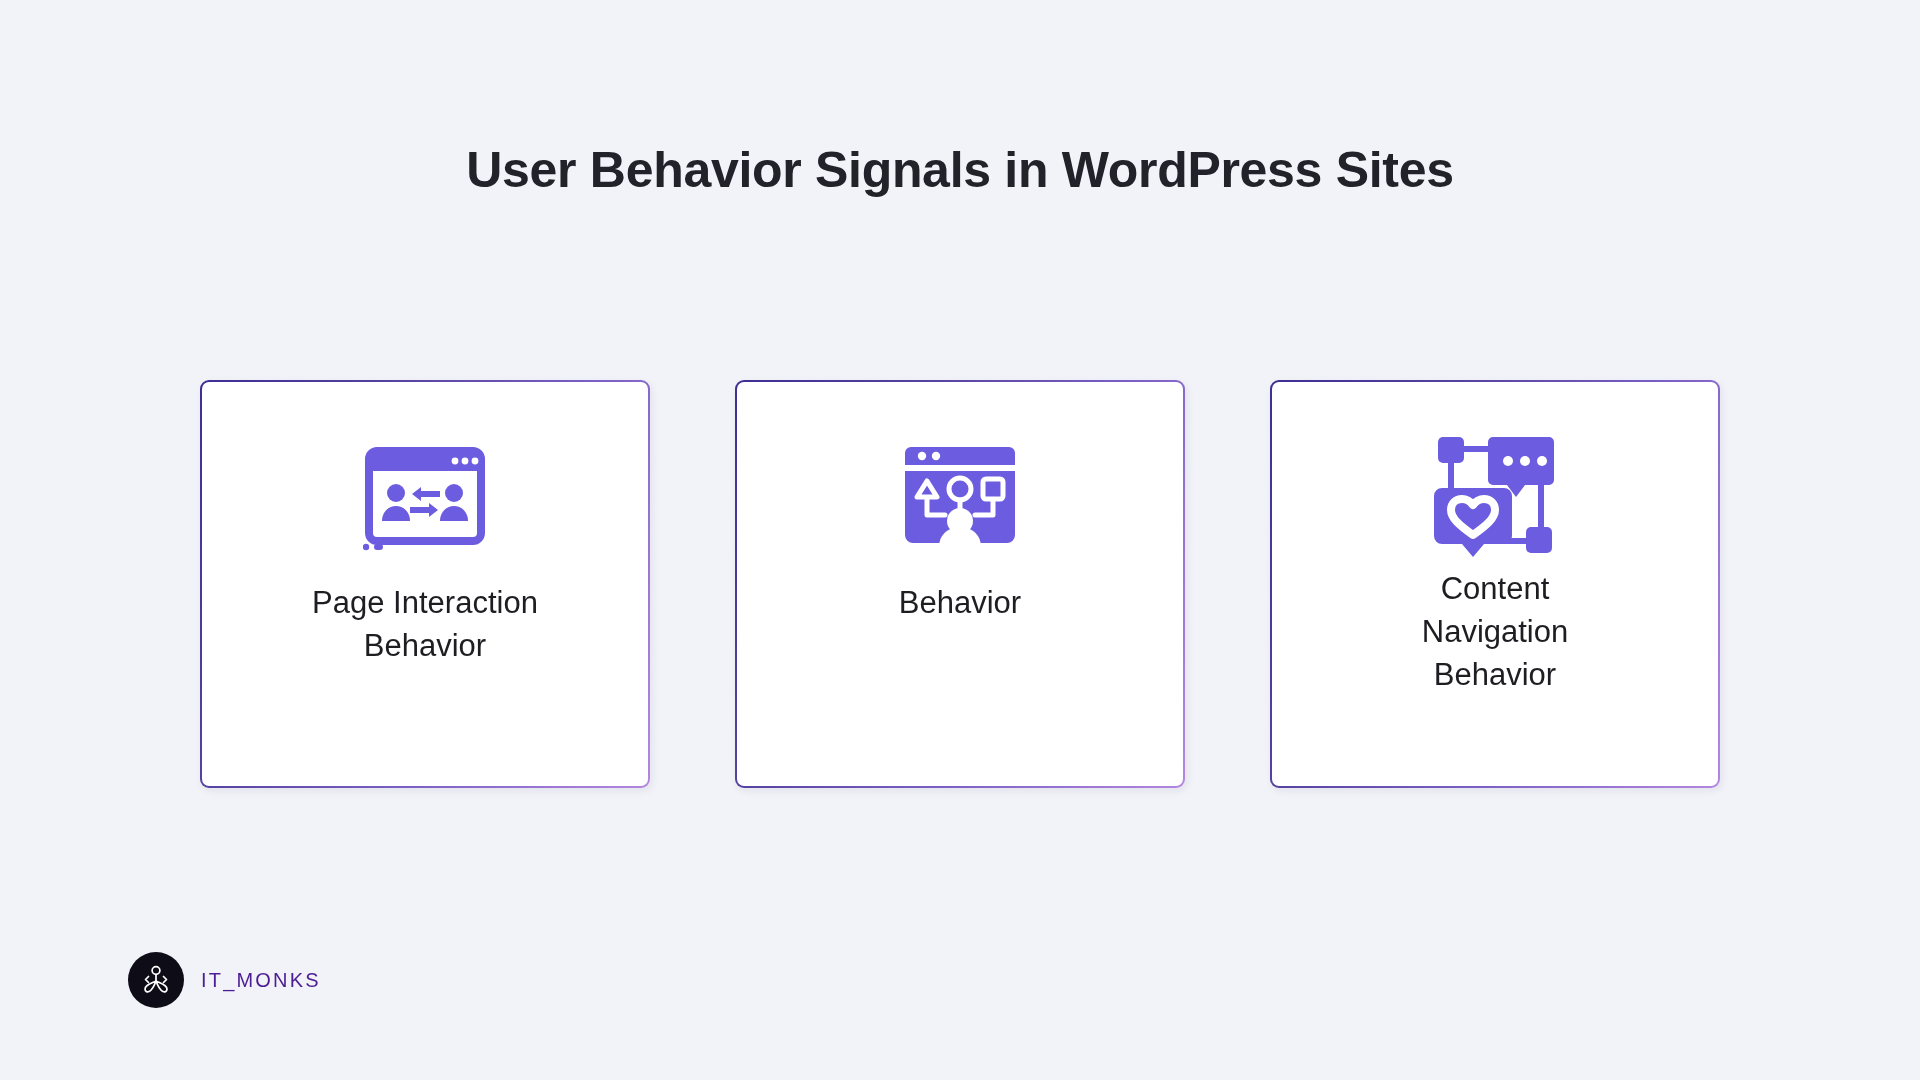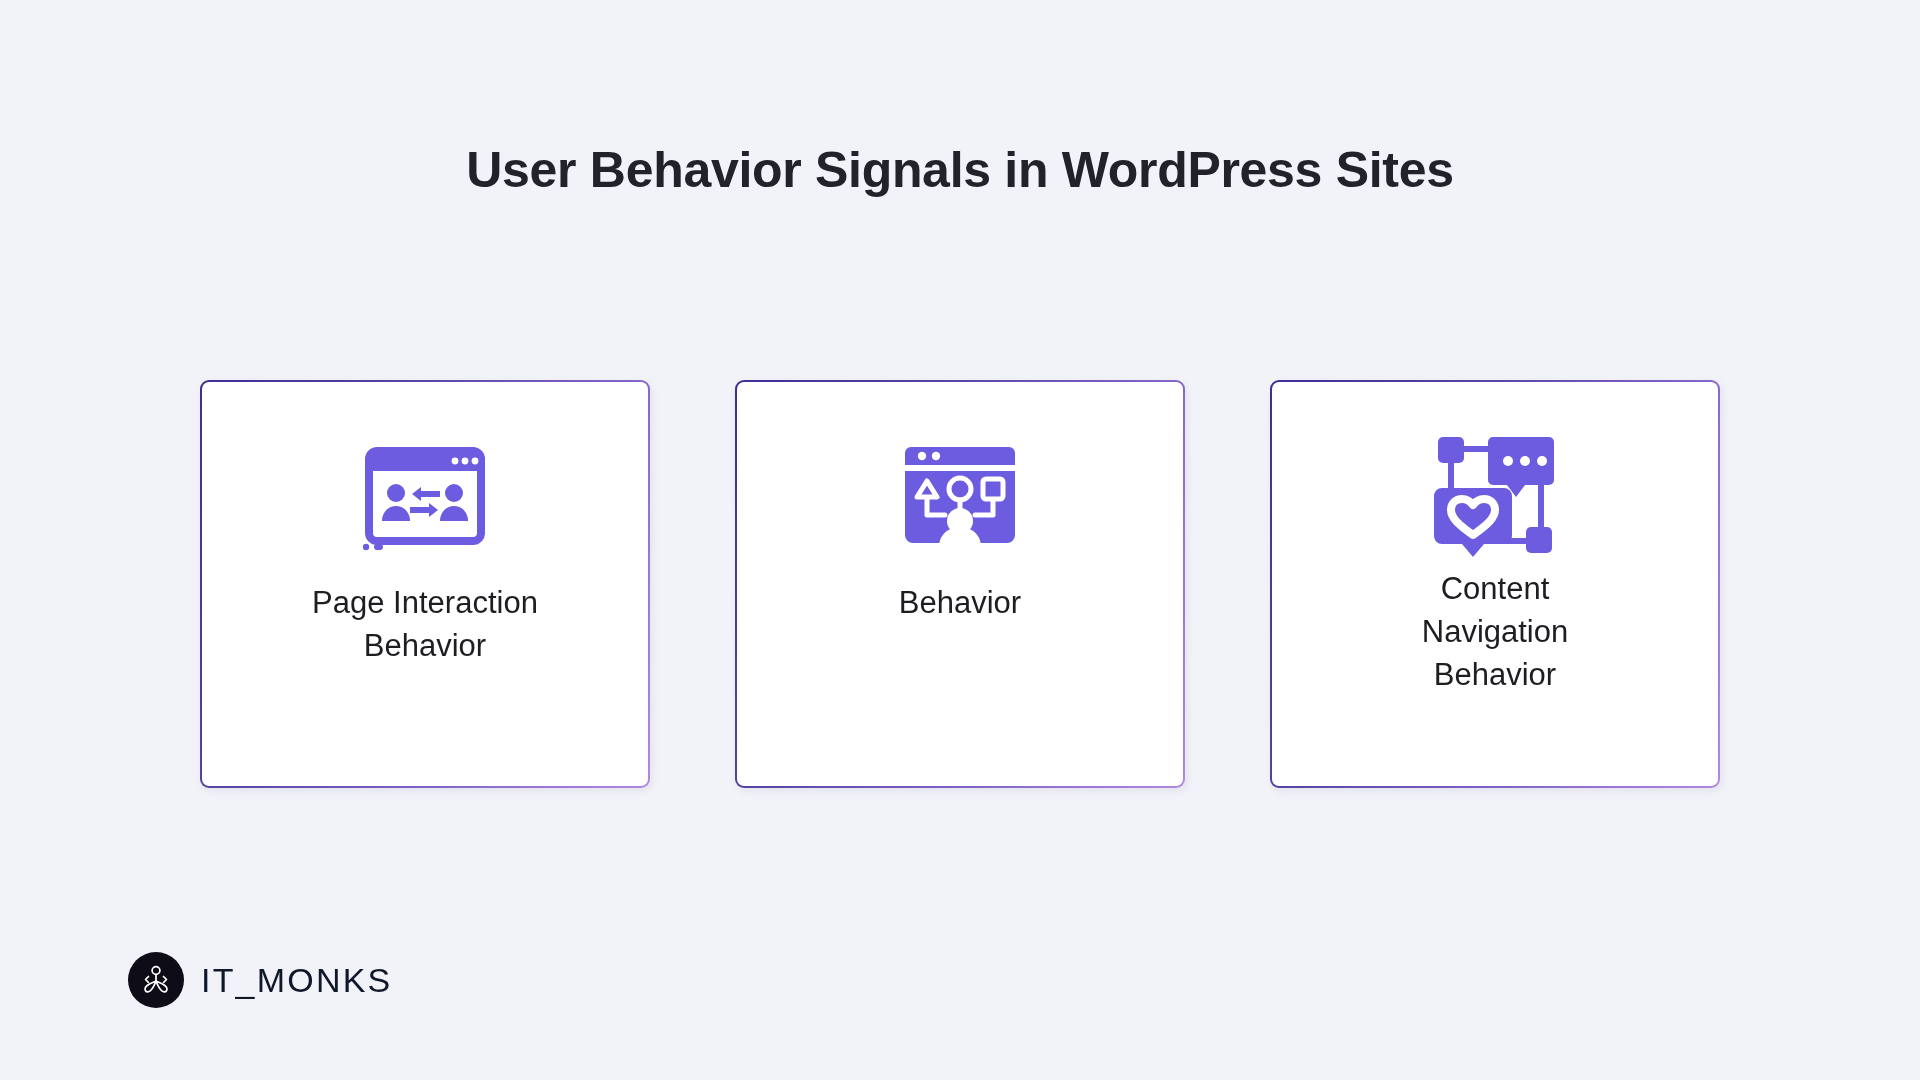--- a/index.html
+++ b/index.html
@@ -102,23 +102,23 @@
     width: 56px;
     height: 56px;
     border-radius: 50%;
     background: #0e0d17;
     display: flex;
     align-items: center;
     justify-content: center;
   }
 
   .logo-text {
-    font-size: 34px;
+    font-size: 20px;
     letter-spacing: 2.2px;
-    color: #0f172a;
+    color: #4c1d95;
     font-weight: normal;
   }
 </style>
 </head>
 <body>
 
 <div class="infographic">
 
   <h1 class="title">User Behavior Signals in WordPress Sites</h1>
 

